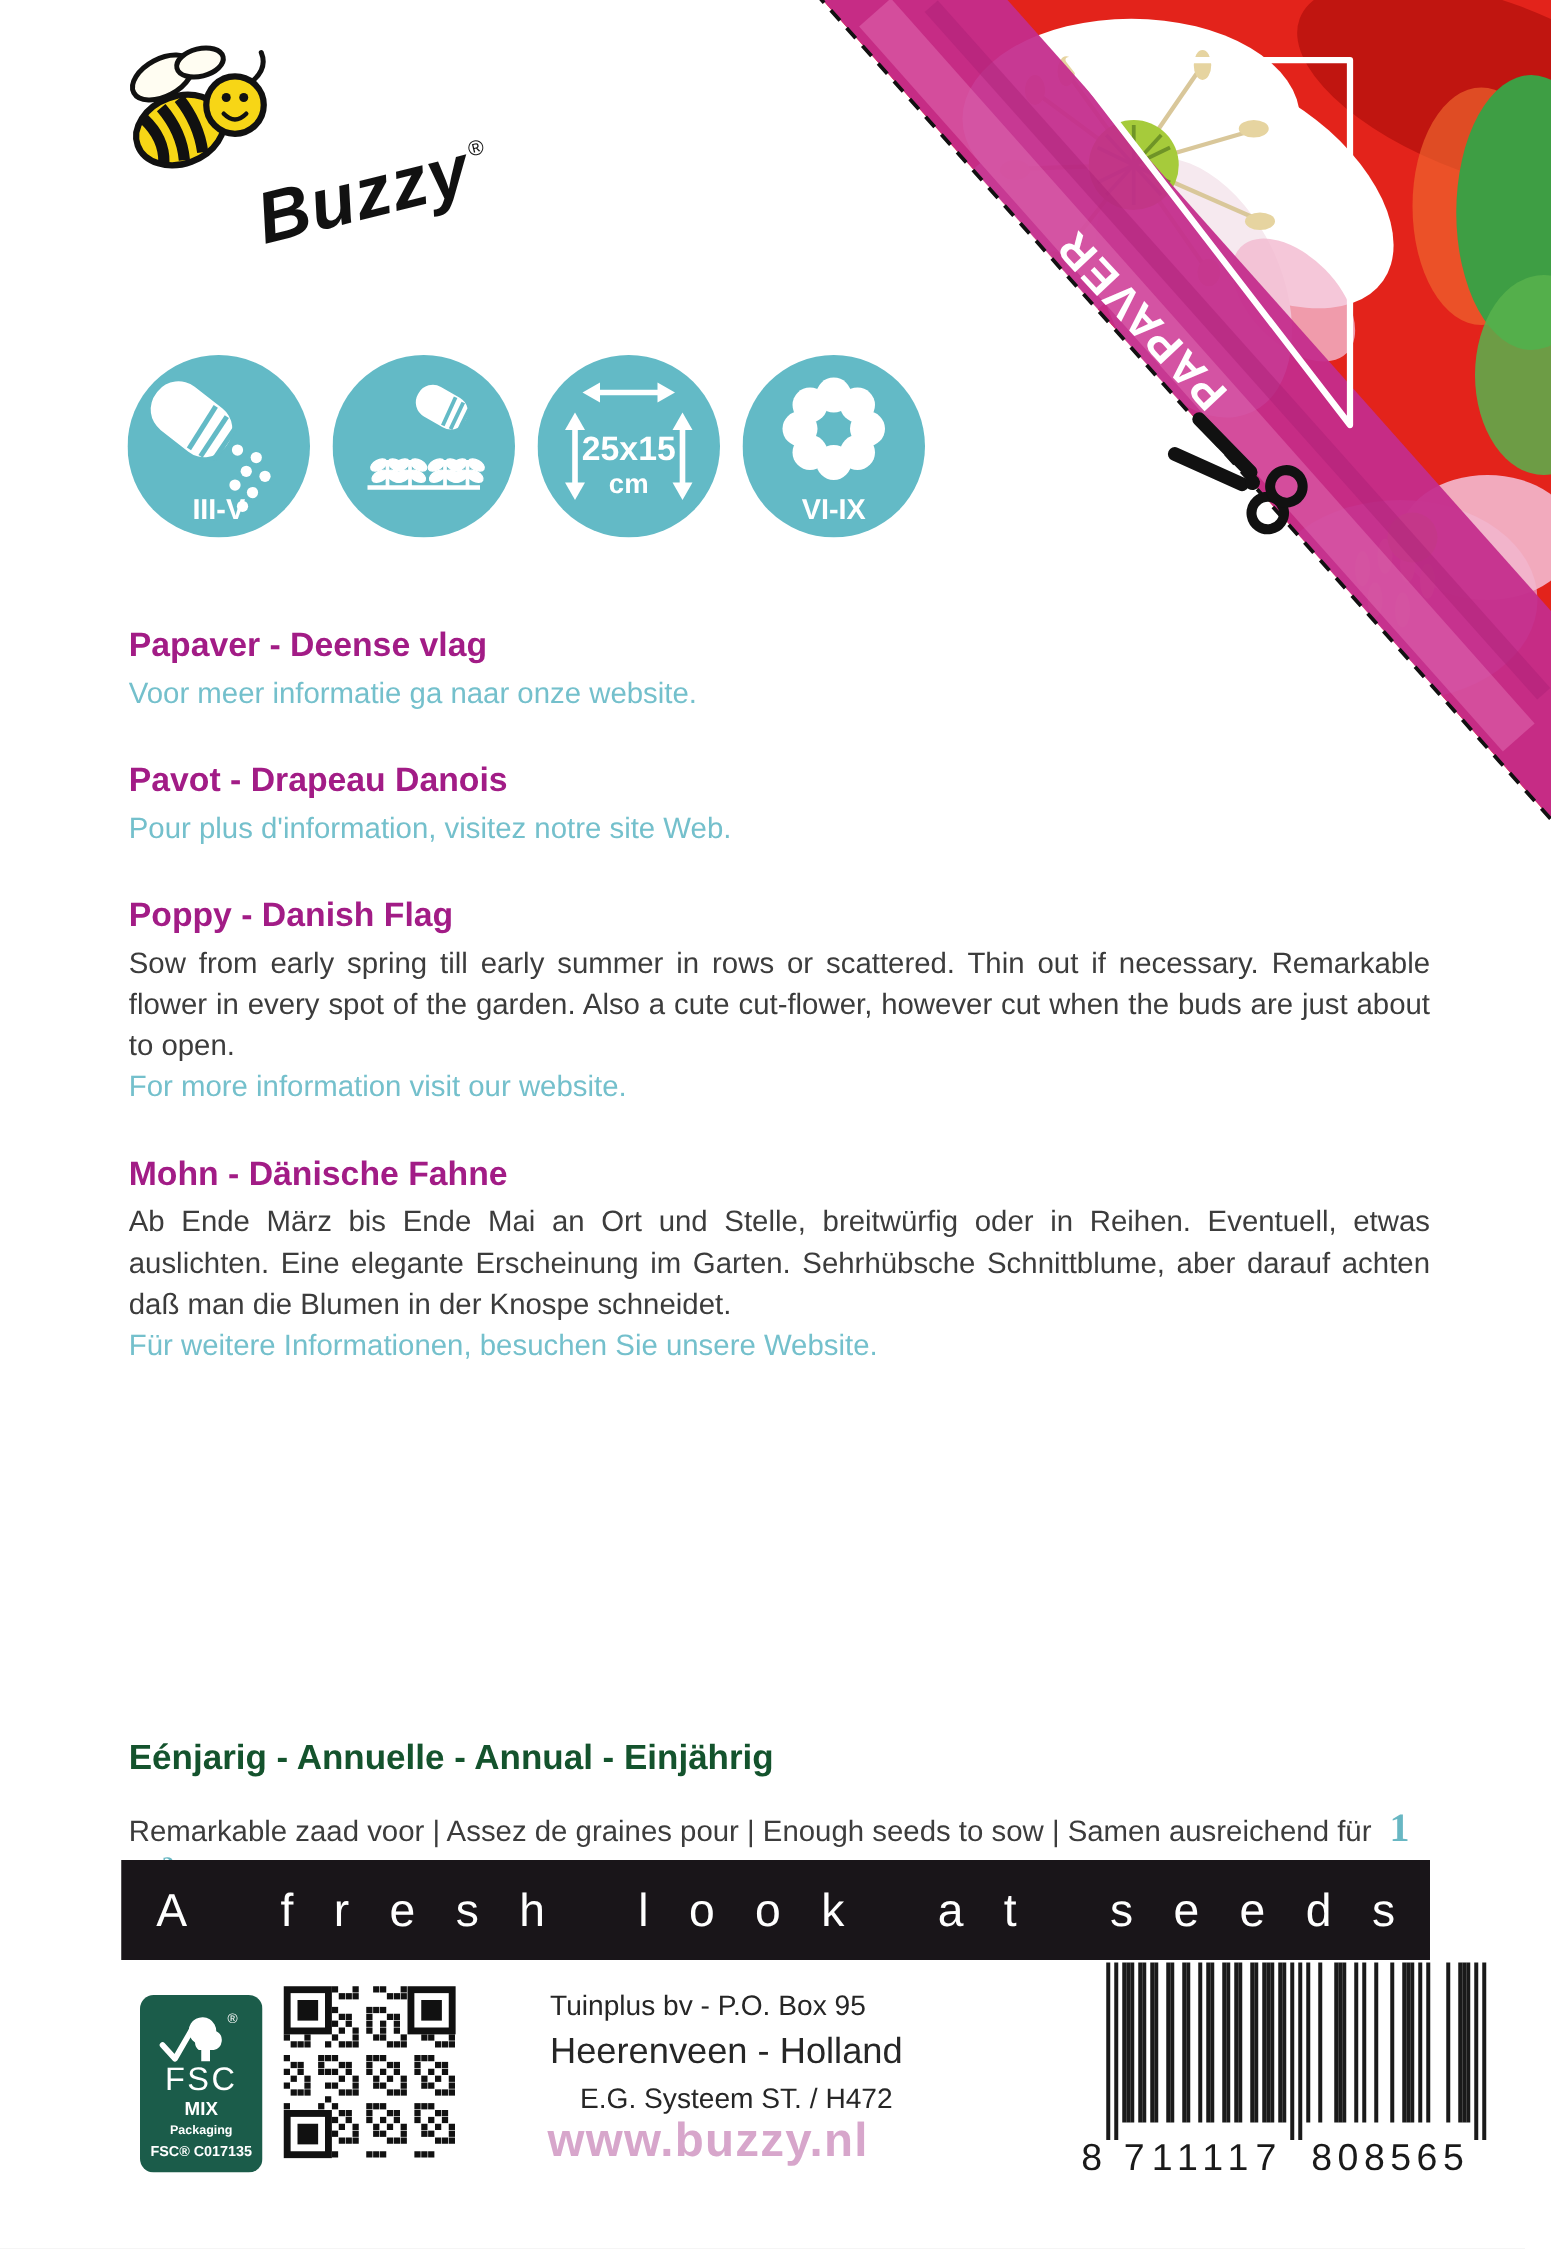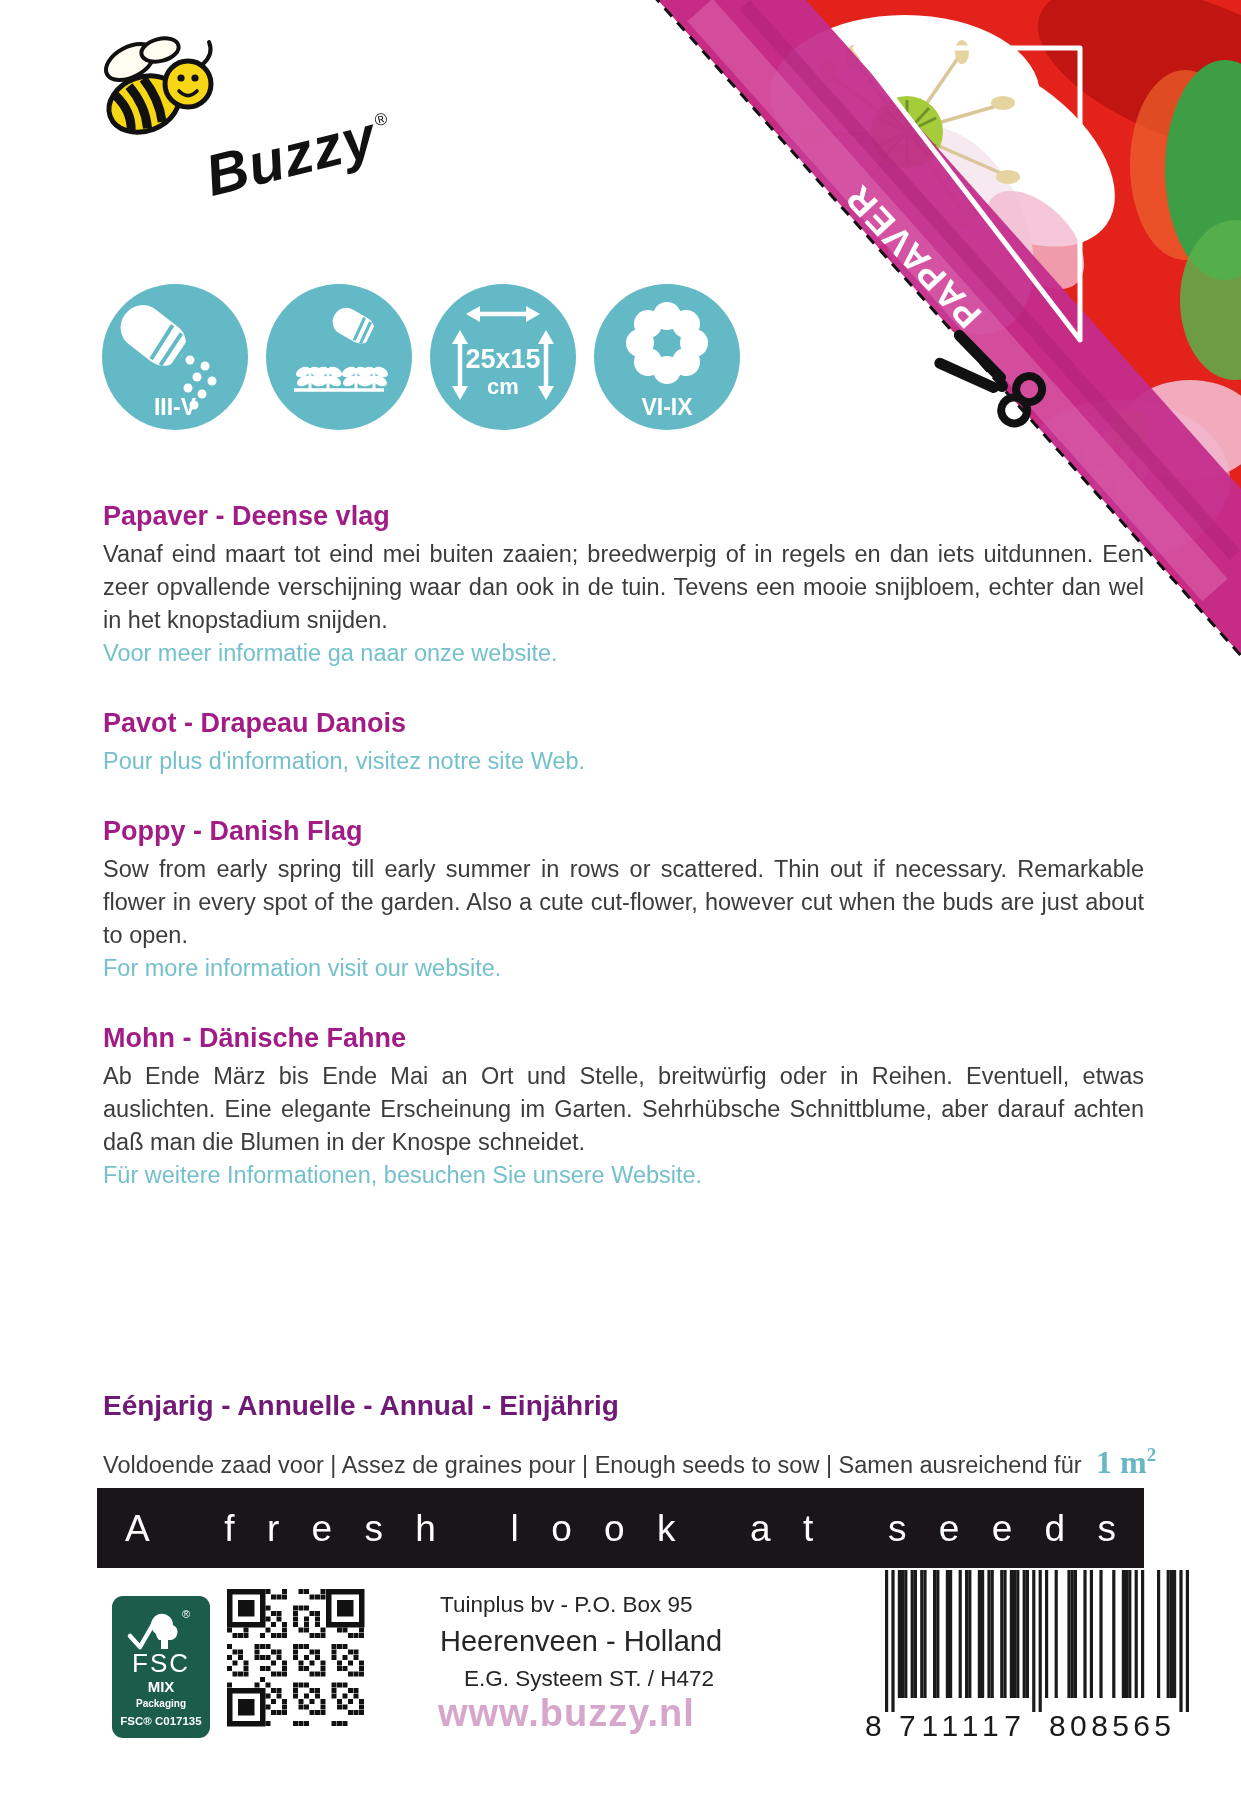--- a/index.html
+++ b/index.html
@@ -21,21 +21,21 @@
   .icon-circle{position:absolute;top:284px;}
   .ic1{left:102px}.ic2{left:266px}.ic3{left:430px}.ic4{left:594px}
 
   
   .sections{position:absolute;left:103px;top:500px;width:1041px;}
   .sec{margin:0 0 37px 0;}
   .sec h2{margin:0 0 5px 0;font-size:27px;line-height:33px;color:#a21c86;font-weight:bold;}
   .sec p{margin:0;font-size:23.5px;line-height:33px;color:#3c3c3c;text-align:justify;}
   .sec p.weblink{color:#74c0cc;text-align:left;}
 
-  .annual{position:absolute;left:103px;top:1390px;font-size:28px;font-weight:bold;color:#701a75;}
+  .annual{position:absolute;left:103px;top:1390px;font-size:28px;font-weight:bold;color:#14532d;}
   .seedline{position:absolute;left:103px;top:1444px;width:1060px;font-size:23.5px;color:#3c3c3c;}
   .seedline .amt{color:#68b7c3;font-size:32px;font-weight:bold;margin-left:8px;font-family:Liberation Serif, serif;}
   .seedline .amt sup{font-size:19px;}
 
   .tagline-bar{position:absolute;left:97px;top:1488px;width:1047px;height:80px;background:#191519;}
   .tagline-row{display:flex;justify-content:space-between;align-items:center;height:100%;padding:0 28px;}
   .tagline-row span{color:#fff;font-size:37px;line-height:1;}
   .tagline-row span.sp{width:10px;}
 
   .fsc{position:absolute;left:112px;top:1596px;}
@@ -245,21 +245,20 @@
       <circle cx="46" cy="59" r="14"></circle>
         <circle cx="54" cy="40" r="14"></circle>
     </g>
     <circle cx="73" cy="59" r="12" fill="#63bac6"></circle>
     <text x="73" y="131" text-anchor="middle" font-size="23" font-weight="bold" fill="#ffffff">VI-IX</text>
   </svg>
 
   <div class="sections">
     <div class="sec">
       <h2>Papaver - Deense vlag</h2>
-      <p>Vanaf eind maart tot eind mei buiten zaaien; breedwerpig of in regels en dan iets uitdunnen. Een zeer opvallende verschijning waar dan ook in de tuin. Tevens een mooie snijbloem, echter dan wel in het knopstadium snijden.</p>
       <p class="weblink">Voor meer informatie ga naar onze website.</p>
     </div>
     <div class="sec">
       <h2>Pavot - Drapeau Danois</h2>
       <p class="weblink">Pour plus d'information, visitez notre site Web.</p>
     </div>
     <div class="sec">
       <h2>Poppy - Danish Flag</h2>
       <p>Sow from early spring till early summer in rows or scattered. Thin out if necessary. Remarkable flower in every spot of the garden. Also a cute cut-flower, however cut when the buds are just about to open.</p>
       <p class="weblink">For more information visit our website.</p>
@@ -267,21 +266,21 @@
     <div class="sec">
       <h2>Mohn - Dänische Fahne</h2>
       <p>Ab Ende März bis Ende Mai an Ort und Stelle, breitwürfig oder in Reihen. Eventuell, etwas auslichten. Eine elegante Erscheinung im Garten. Sehrhübsche Schnittblume, aber darauf achten daß man die Blumen in der Knospe schneidet.</p>
       <p class="weblink">Für weitere Informationen, besuchen Sie unsere Website.</p>
     </div>
   </div>
 
   <div class="annual">Eénjarig - Annuelle - Annual - Einjährig</div>
 
   <div class="seedline">
-    <span>Voldoende zaad voor | Assez de graines pour | Enough seeds to sow | Samen ausreichend für</span>
+    <span>Remarkable zaad voor | Assez de graines pour | Enough seeds to sow | Samen ausreichend für</span>
     <span class="amt"><span>1 m</span><sup>2</sup></span>
   </div>
 
   <div class="tagline-bar">
     <div class="tagline-row" id="tagline">
         <span>A</span>
         <span class="sp"></span>
         <span>f</span>
         <span>r</span>
         <span>e</span>

